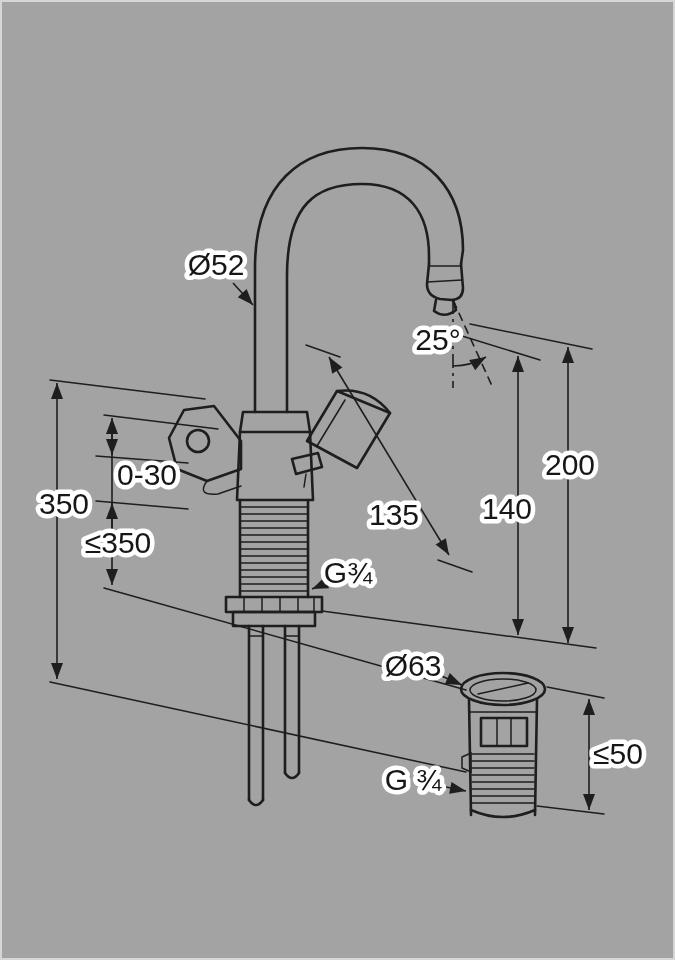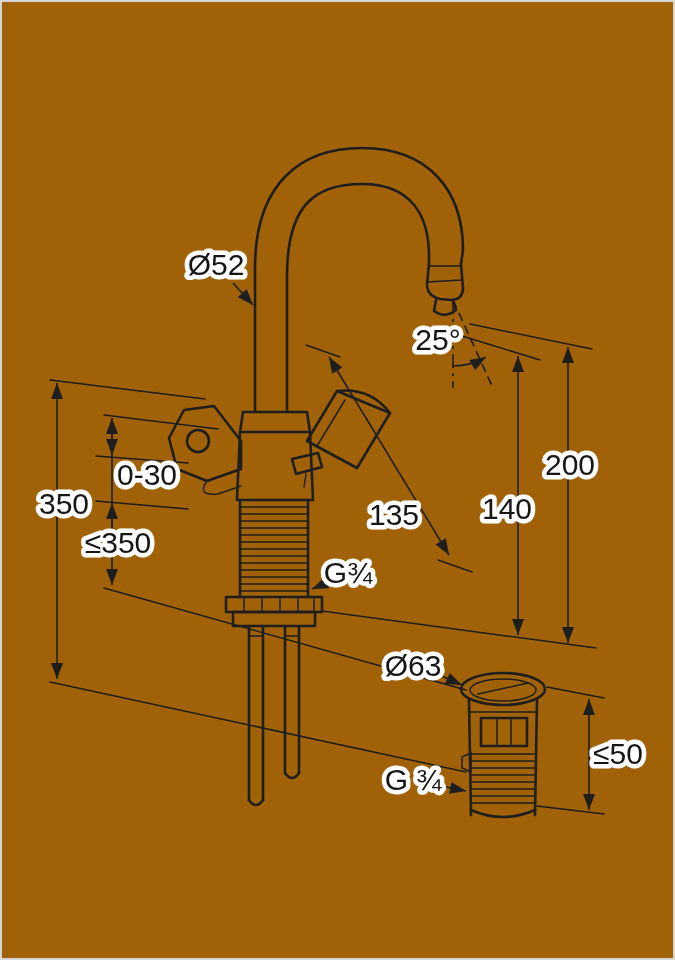--- a/index.html
+++ b/index.html
@@ -5,21 +5,21 @@
   html, body {
     margin: 0;
     padding: 0;
     background: #ffffff;
     font-family: "Liberation Sans", "DejaVu Sans", sans-serif;
   }
   .canvas {
     position: relative;
     width: 675px;
     height: 960px;
-    background: #a16207;
+    background: #a3a3a3;
     outline: 2px solid #d6d6d6;
     outline-offset: -2px;
     overflow: hidden;
   }
   svg { display: block; }
   .ln {
     stroke: #1e1e1e;
     fill: none;
     stroke-width: 2.6;
     stroke-linecap: round;

